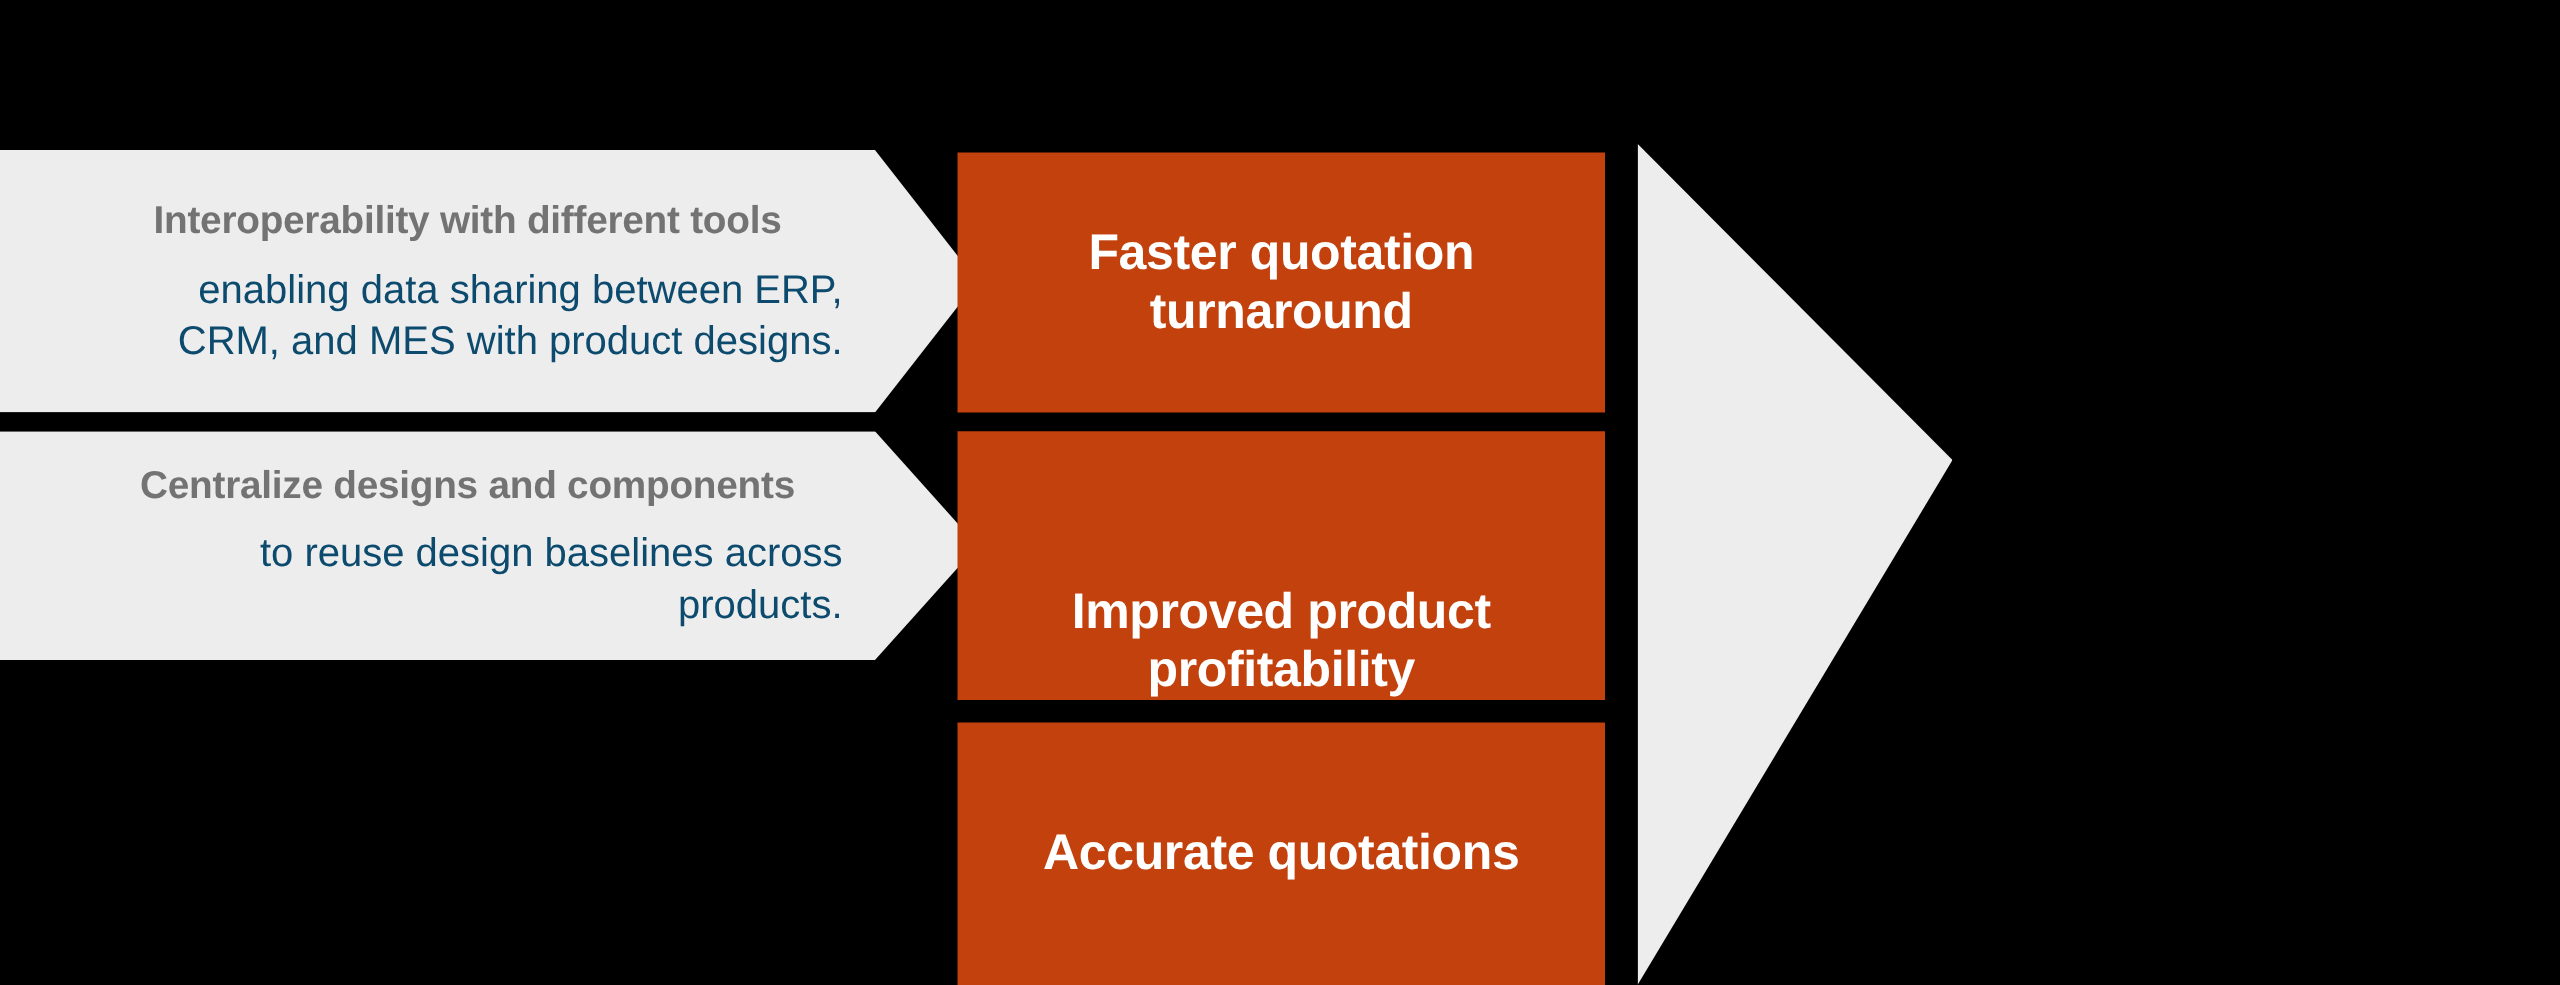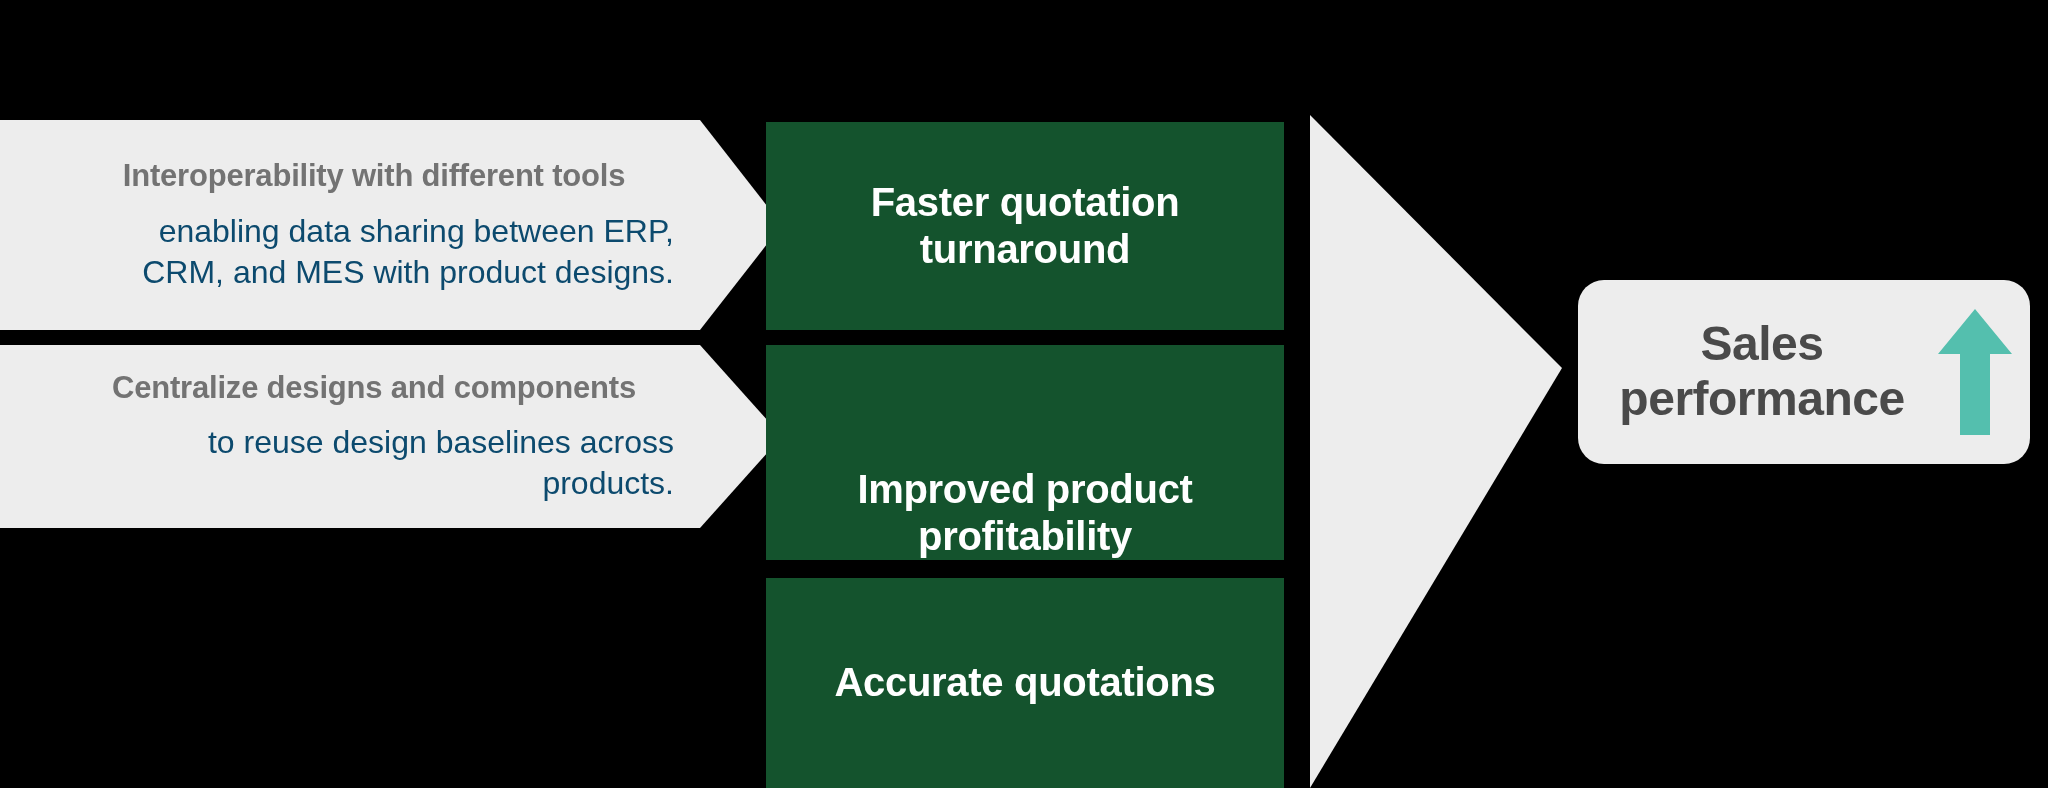--- a/index.html
+++ b/index.html
@@ -56,21 +56,21 @@
 
   .chevron.r1 { top: 120px;  height: 210px; }
   .chevron.r2 { top: 345px;  height: 183px; }
   .chevron.r3 { top: 578px;  height: 210px; }
 
   
   .teal-box {
     position: absolute;
     left: 766px;
     width: 518px;
-    background: #14532d;
+    background: #c2410c;
     display: flex;
     align-items: center;
     justify-content: center;
     box-sizing: border-box;
     padding: 0 26px;
   }
   .teal-label {
     color: #ffffff;
     font-size: 40px;
     font-weight: bold;
@@ -144,20 +144,14 @@
   <div class="teal-box r2">
     <div class="teal-label">Improved product profitability</div>
   </div>
 
   <div class="teal-box r3">
     <div class="teal-label">Accurate quotations</div>
   </div>
 
   <div id="big-arrow"></div>
 
-  <div id="outcome-card">
-    <div id="outcome-label">Sales performance</div>
-    <svg id="up-arrow-icon" viewBox="0 0 74 126" aria-hidden="true">
-      <polygon points="37,0 74,45 52,45 52,126 22,126 22,45 0,45" fill="#54bfae"></polygon>
-    </svg>
-  </div>
 
 </div>
 
 </body></html>

